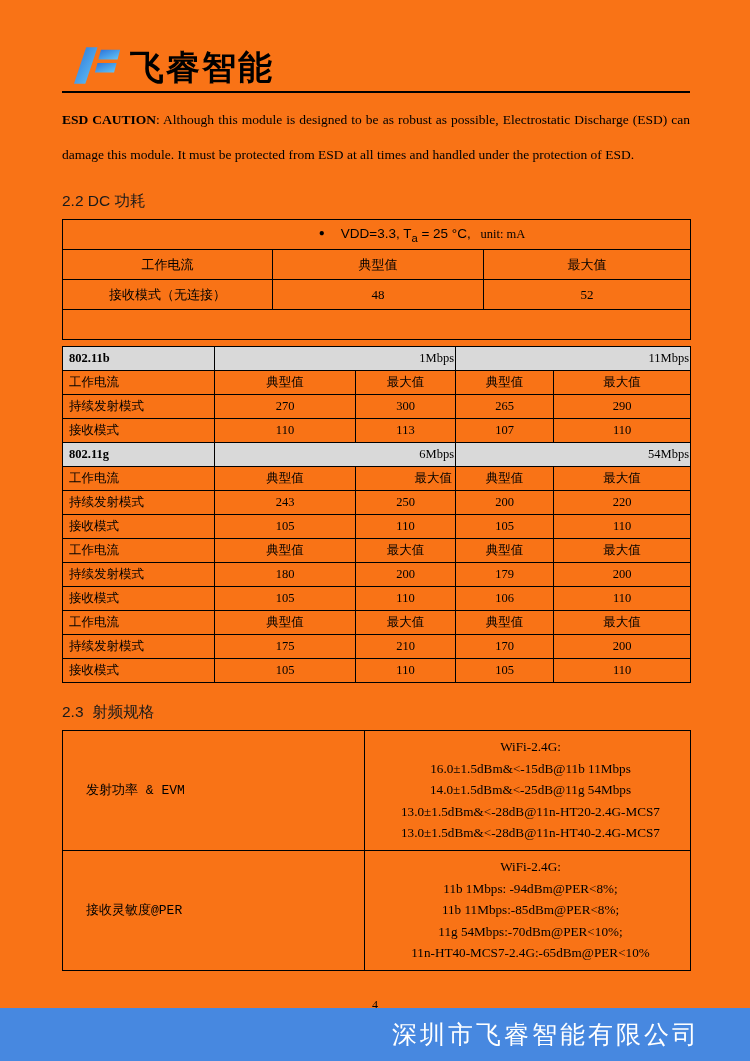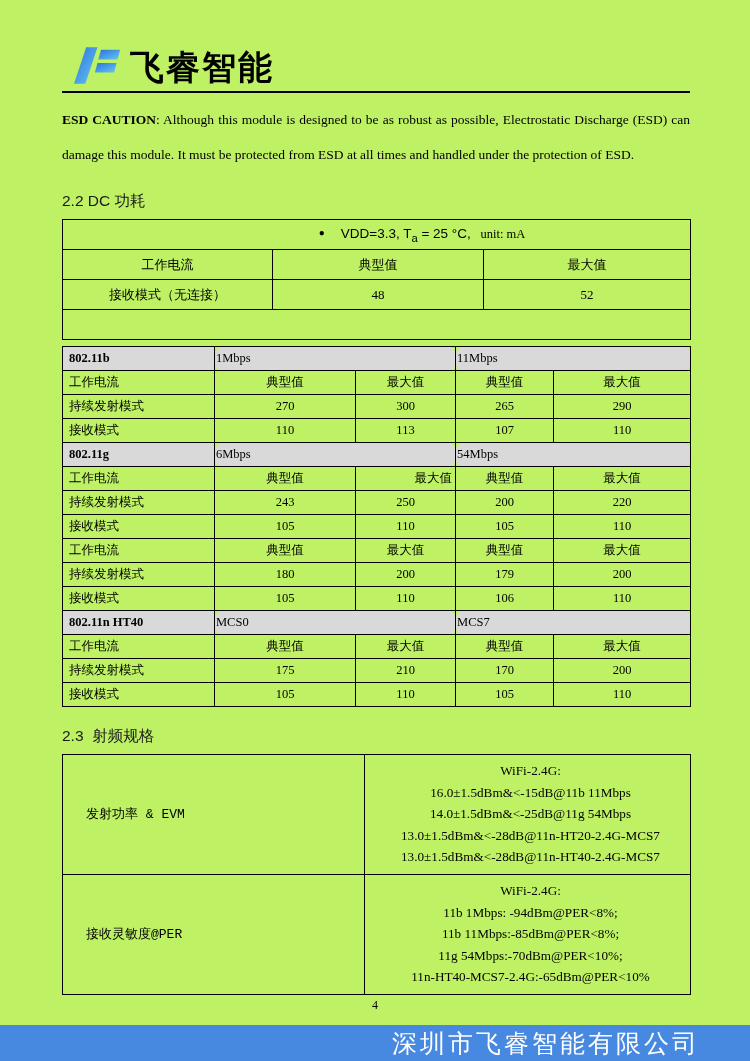--- a/index.html
+++ b/index.html
@@ -1,17 +1,17 @@
 <!DOCTYPE html>
 <html style="--banner-blue: #4788e0; --band-gray: #d9d9d9;"><head>
 <meta charset="utf-8">
 <style>
   html,body{margin:0;padding:0;background:#ffffff;}
   .page{
-    position:relative;width:750px;height:1061px;overflow:hidden;background:#bef264;
+    position:relative;width:750px;height:1061px;overflow:hidden;background:#f97316;
     font-family:"Liberation Serif","DejaVu Serif",serif;color:#000;
   }
   .content{margin-left:62px;width:628px;}
 
   
   .logo-row{display:flex;align-items:flex-end;gap:9px;padding-top:42px;margin-left:12px;height:44px;}
   .logo-icon{width:47px;height:41px;display:block;}
   .logo-text{font-family:"Liberation Sans","DejaVu Sans",sans-serif;font-weight:bold;
     font-size:34px;line-height:38px;letter-spacing:2px;}
   .header-rule{height:2px;background:#000;margin-top:5px;}
@@ -33,35 +33,35 @@
   .cond-cell{text-align:center;padding-left:92px;
     font-family:"Liberation Sans","DejaVu Sans",sans-serif;font-size:13.5px;}
   .cond-cell .bullet{font-size:10px;vertical-align:2px;margin-right:16px;}
   .cond-cell .unit-part{font-family:"Liberation Serif","DejaVu Serif",serif;font-size:12.5px;margin-left:6px;}
   .empty-cell{height:25px;}
 
   
   .dc-modes{margin-top:6px;}
   .dc-modes td{height:21px;font-size:12.5px;}
   .band-name{background:var(--band-gray,#d9d9d9);font-weight:bold;text-align:left;padding-left:6px;}
-  .band-group{background:var(--band-gray,#d9d9d9);text-align:left;border-radius:8px;}
+  .band-group{background:var(--band-gray,#d9d9d9);text-align:right;}
   .row-label{text-align:left;padding-left:6px;}
   .val{text-align:center;}
   .val.right{text-align:right;padding-right:3px;}
 
   
   .rf-table td{vertical-align:middle;}
   .rf-label{font-family:"Liberation Mono","DejaVu Sans Mono",monospace;
     font-size:13px;text-align:left;padding-left:23px;}
   .rf-lines-cell{padding:5px 4px 6px 10px;}
   .rf-line{line-height:21.6px;font-size:13.2px;text-align:center;}
 
   
   .page-num{position:absolute;left:0;right:0;bottom:48px;text-align:center;font-size:12px;}
-  .banner{position:absolute;left:0;right:0;bottom:0;height:36px;background:var(--banner-blue,#4788e0);
+  .banner{position:absolute;left:0;right:0;bottom:0;height:53px;background:var(--banner-blue,#4788e0);
     color:#fff;display:flex;align-items:center;justify-content:flex-end;
     padding-right:50px;box-sizing:border-box;font-size:25px;letter-spacing:3px;}
 </style>
 </head>
 <body>
 
 <div class="page">
   <div class="content">
 
     <div class="logo-row">
@@ -186,25 +186,20 @@
             <td class="val">200</td>
           </tr>
           <tr>
             <td class="row-label">接收模式</td>
             <td class="val">105</td>
             <td class="val">110</td>
             <td class="val">106</td>
             <td class="val">110</td>
           </tr>
           <tr>
-            <td class="band-name">802.11n HT40</td>
-            <td class="band-group" colspan="2">MCS0</td>
-            <td class="band-group" colspan="2">MCS7</td>
-          </tr>
-          <tr>
             <td class="row-label">工作电流</td>
             <td class="val">典型值</td>
             <td class="val">最大值</td>
             <td class="val">典型值</td>
             <td class="val">最大值</td>
           </tr>
           <tr>
             <td class="row-label">持续发射模式</td>
             <td class="val">175</td>
             <td class="val">210</td>

